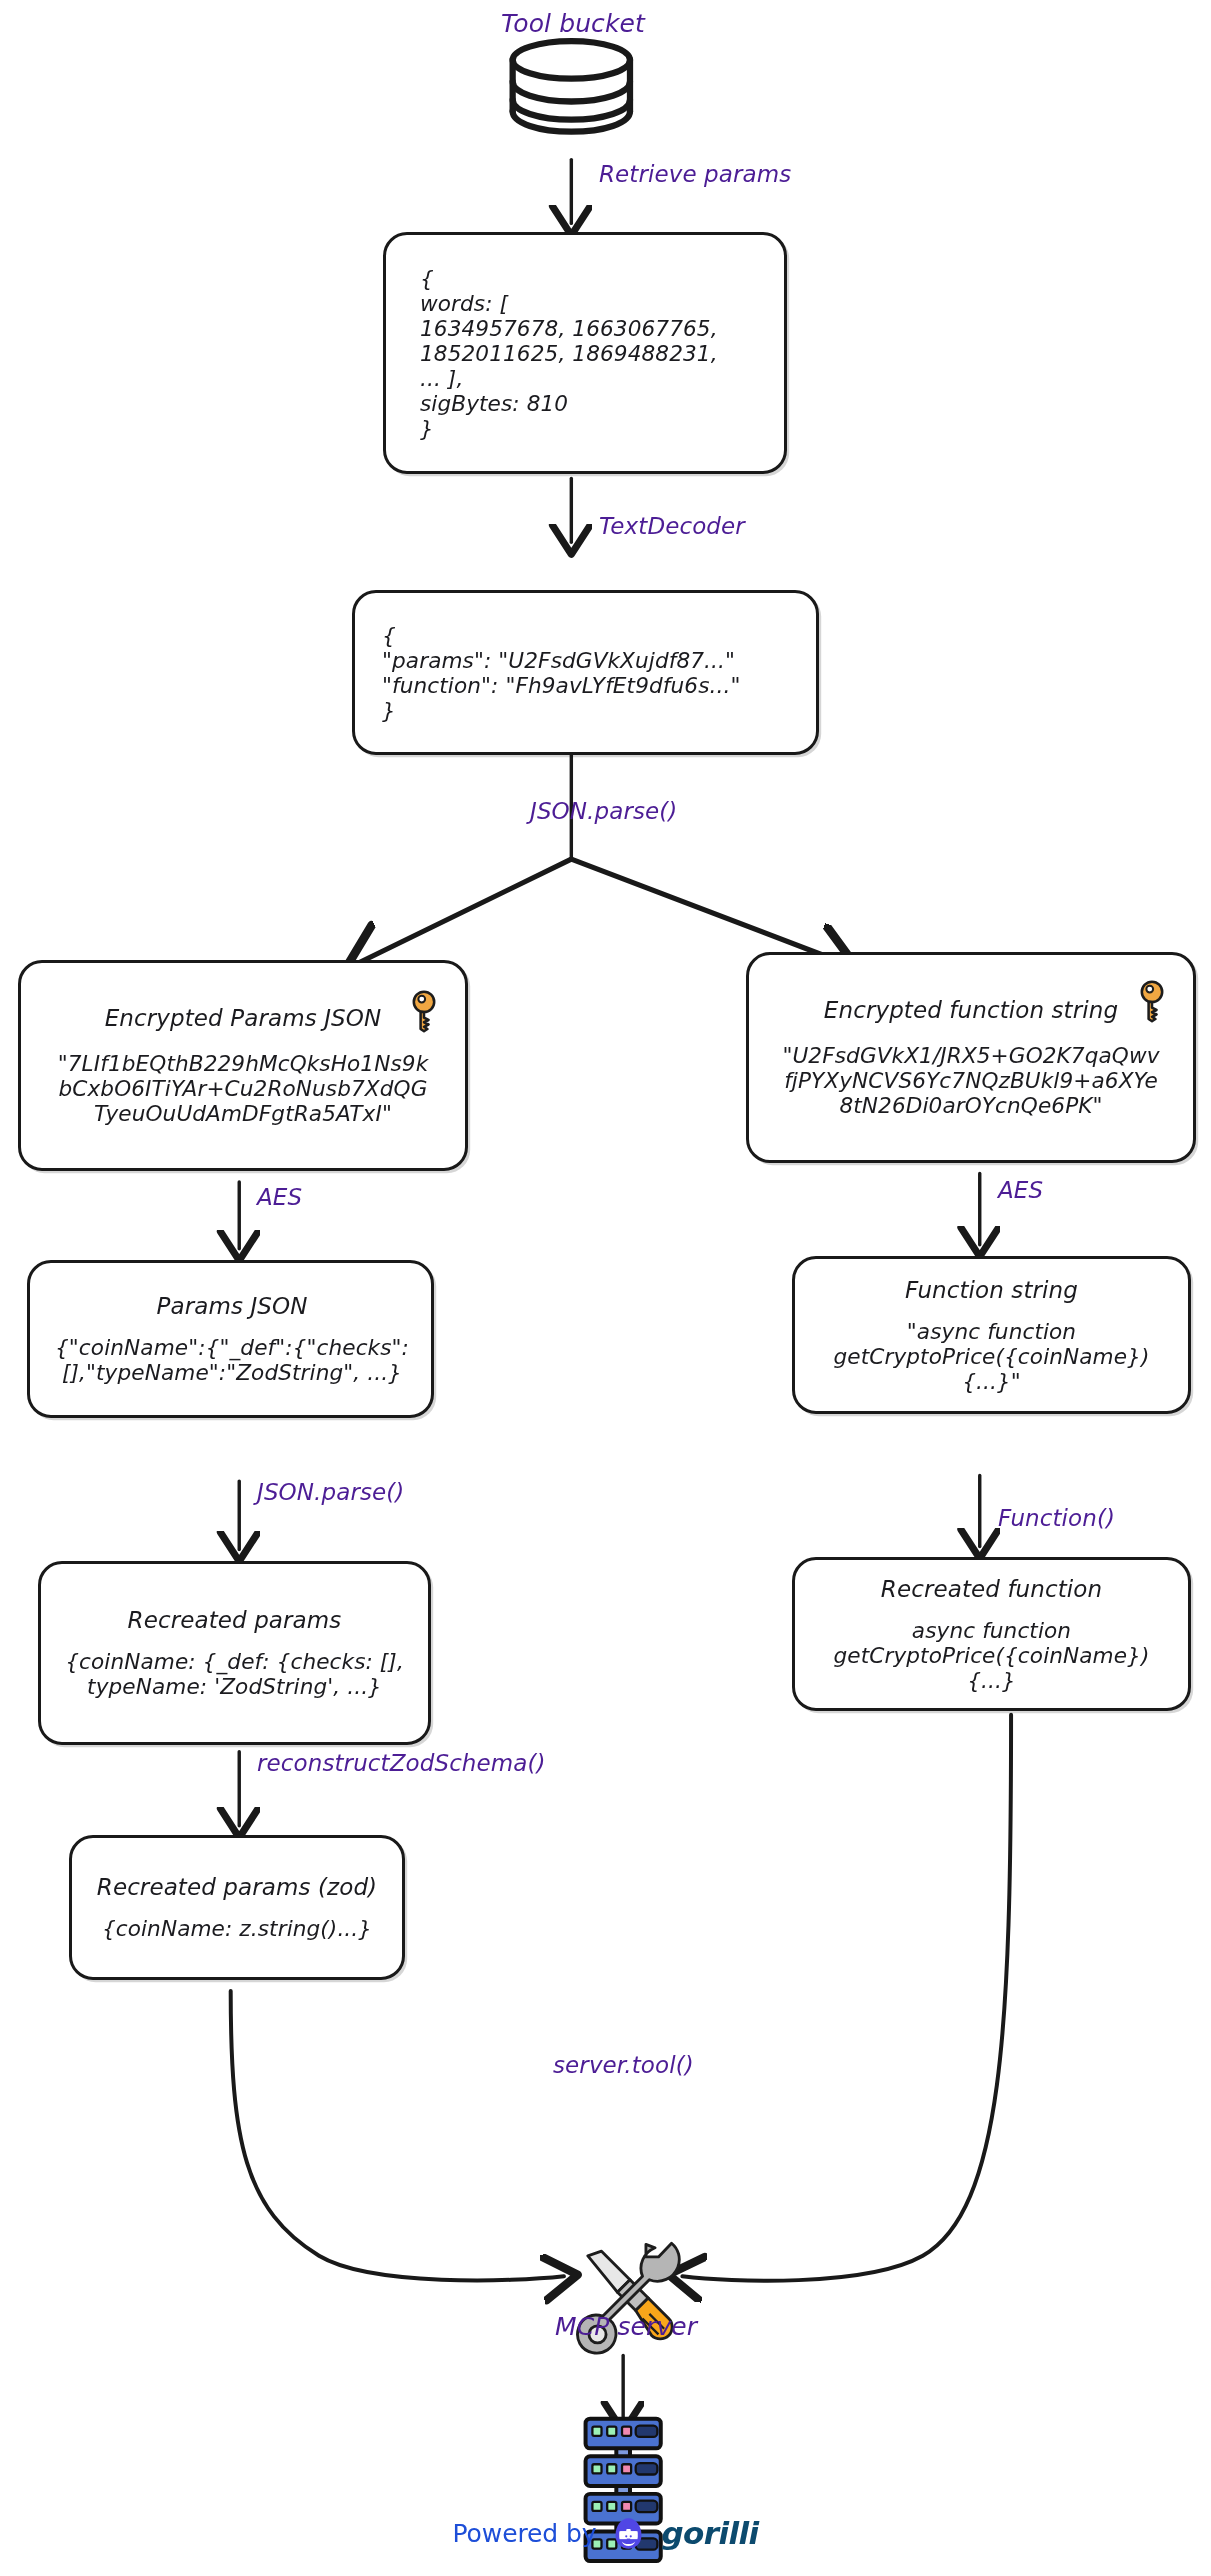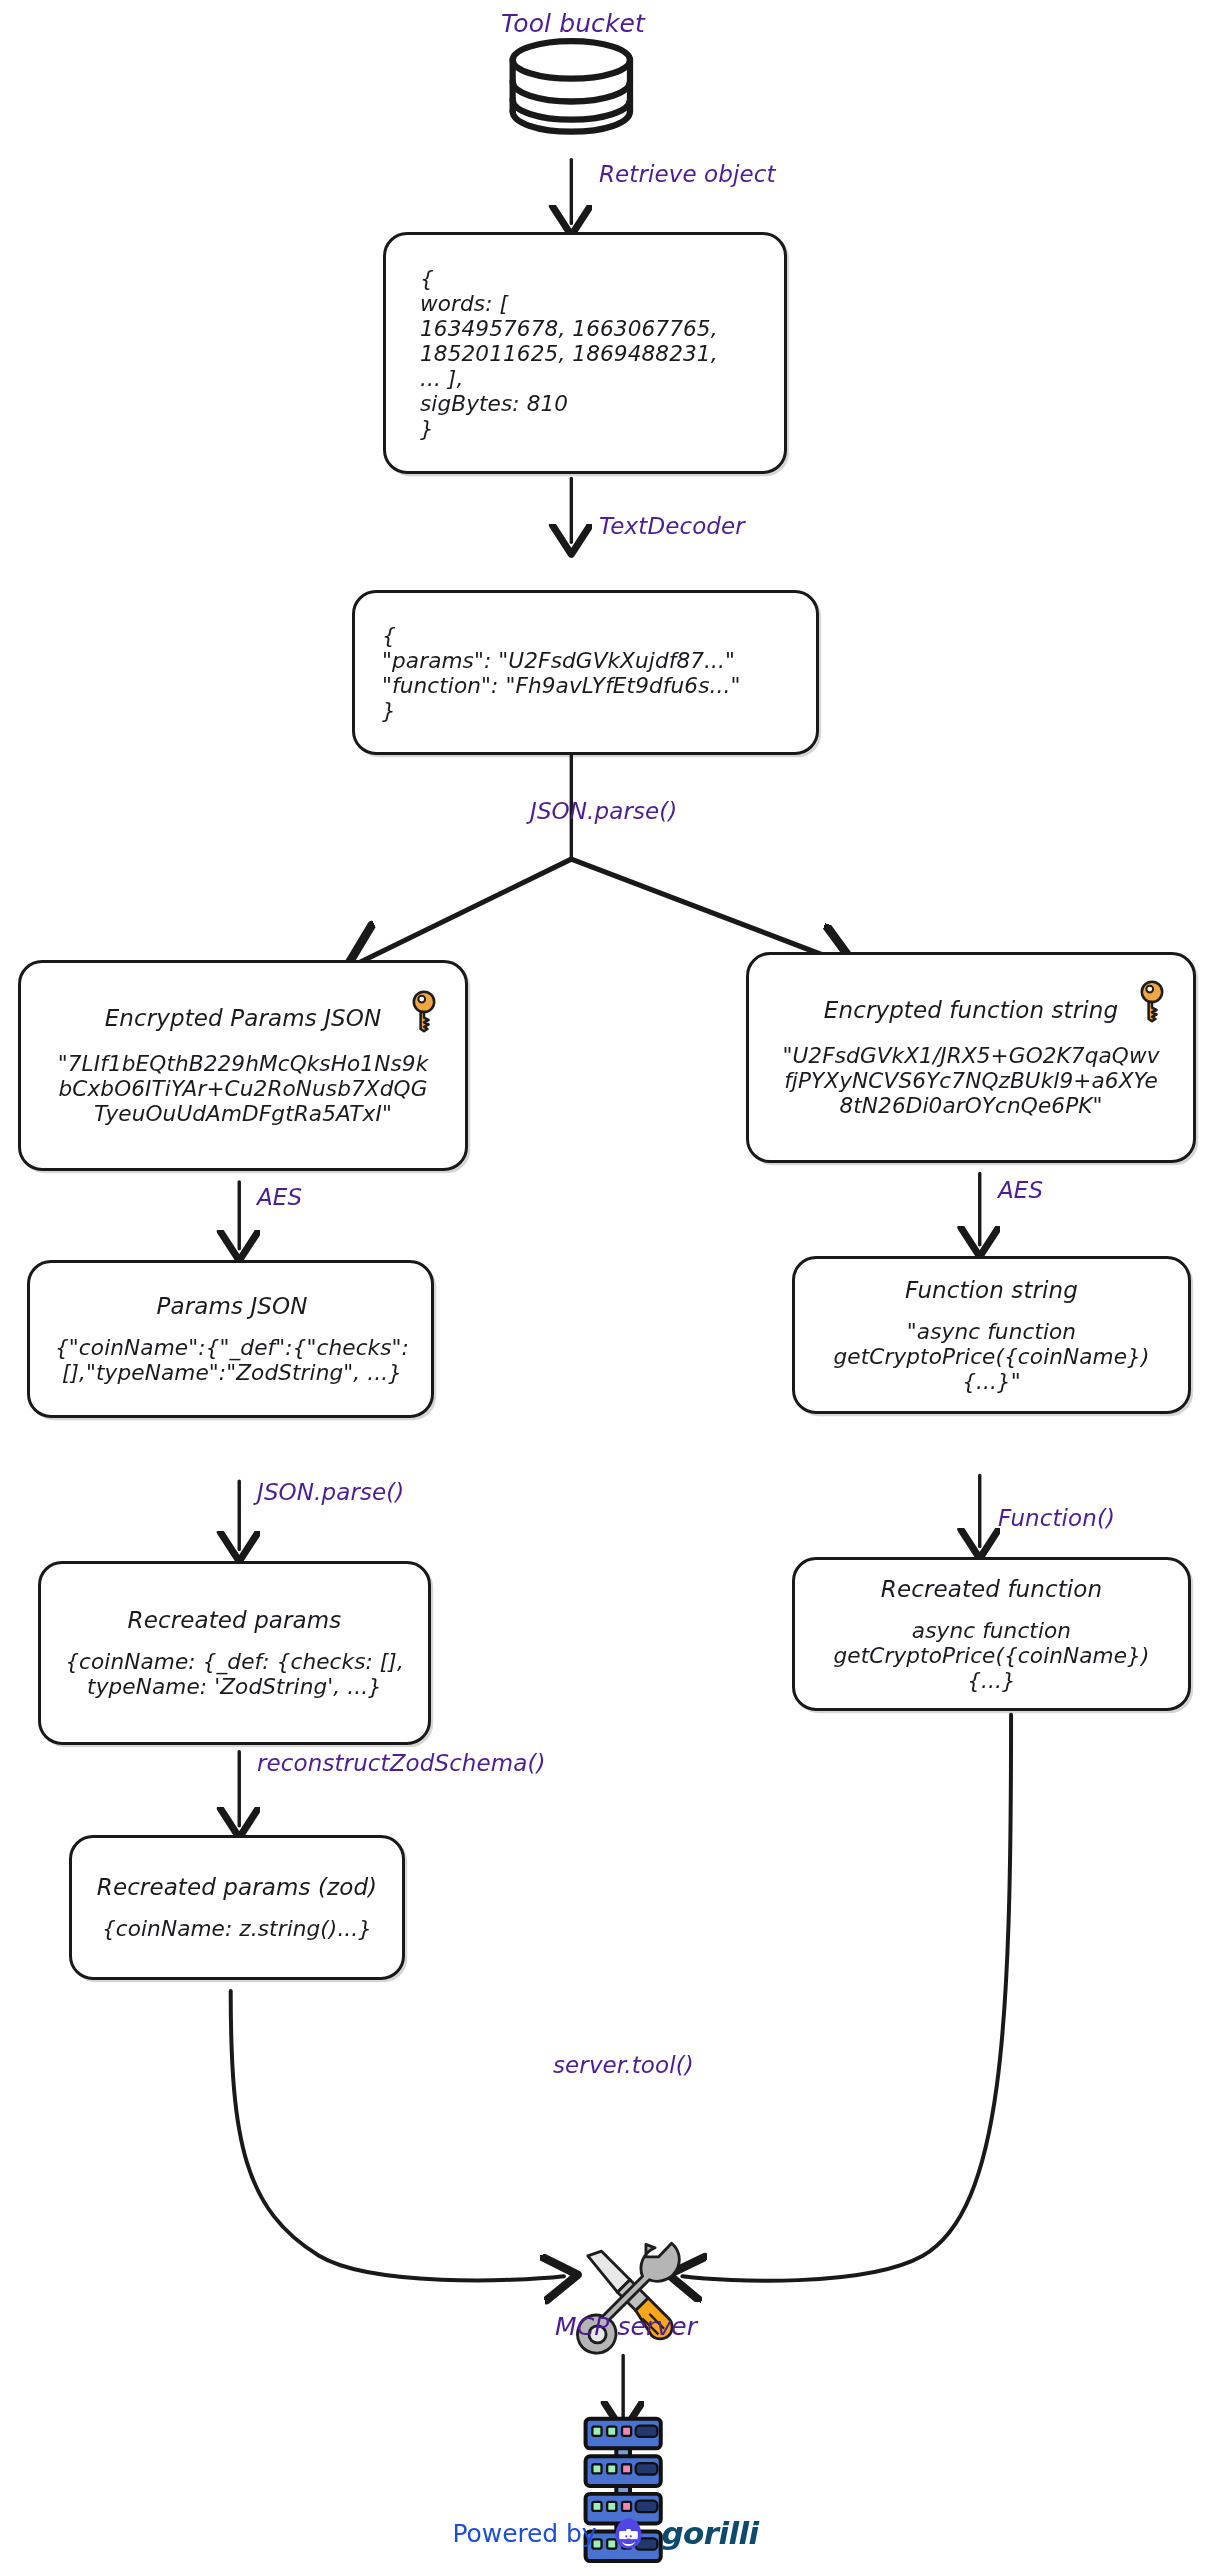--- a/index.html
+++ b/index.html
@@ -180,21 +180,21 @@
         <rect x="-28" y="14" width="16" height="16" rx="3" fill="#9bf0b6"></rect>
         <rect x="-2" y="14" width="16" height="16" rx="3" fill="#f088b0"></rect>
         <rect x="22" y="12" width="38" height="20" rx="7" fill="#22386e"></rect>
       </g>
     </g>
   </g>
 </svg>
 
 <div class="lbl hand" style="left:501px; top:10.3px; font-size:25px;">Tool bucket</div>
 
-<div class="lbl hand edge-label" style="left:599px; top:161px;">Retrieve object</div>
+<div class="lbl hand edge-label" style="left:599px; top:161px;">Retrieve params</div>
 
 <div class="lbl hand edge-label" style="left:599px; top:513px;">TextDecoder</div>
 
 <div class="lbl hand edge-label" style="left:530px; top:798px;">JSON.parse()</div>
 
 <div class="lbl hand edge-label" style="left:257px; top:1184px;">AES</div>
 
 <div class="lbl hand edge-label" style="left:998px; top:1177px;">AES</div>
 
 <div class="lbl hand edge-label" style="left:257px; top:1479px;">JSON.parse()</div>

